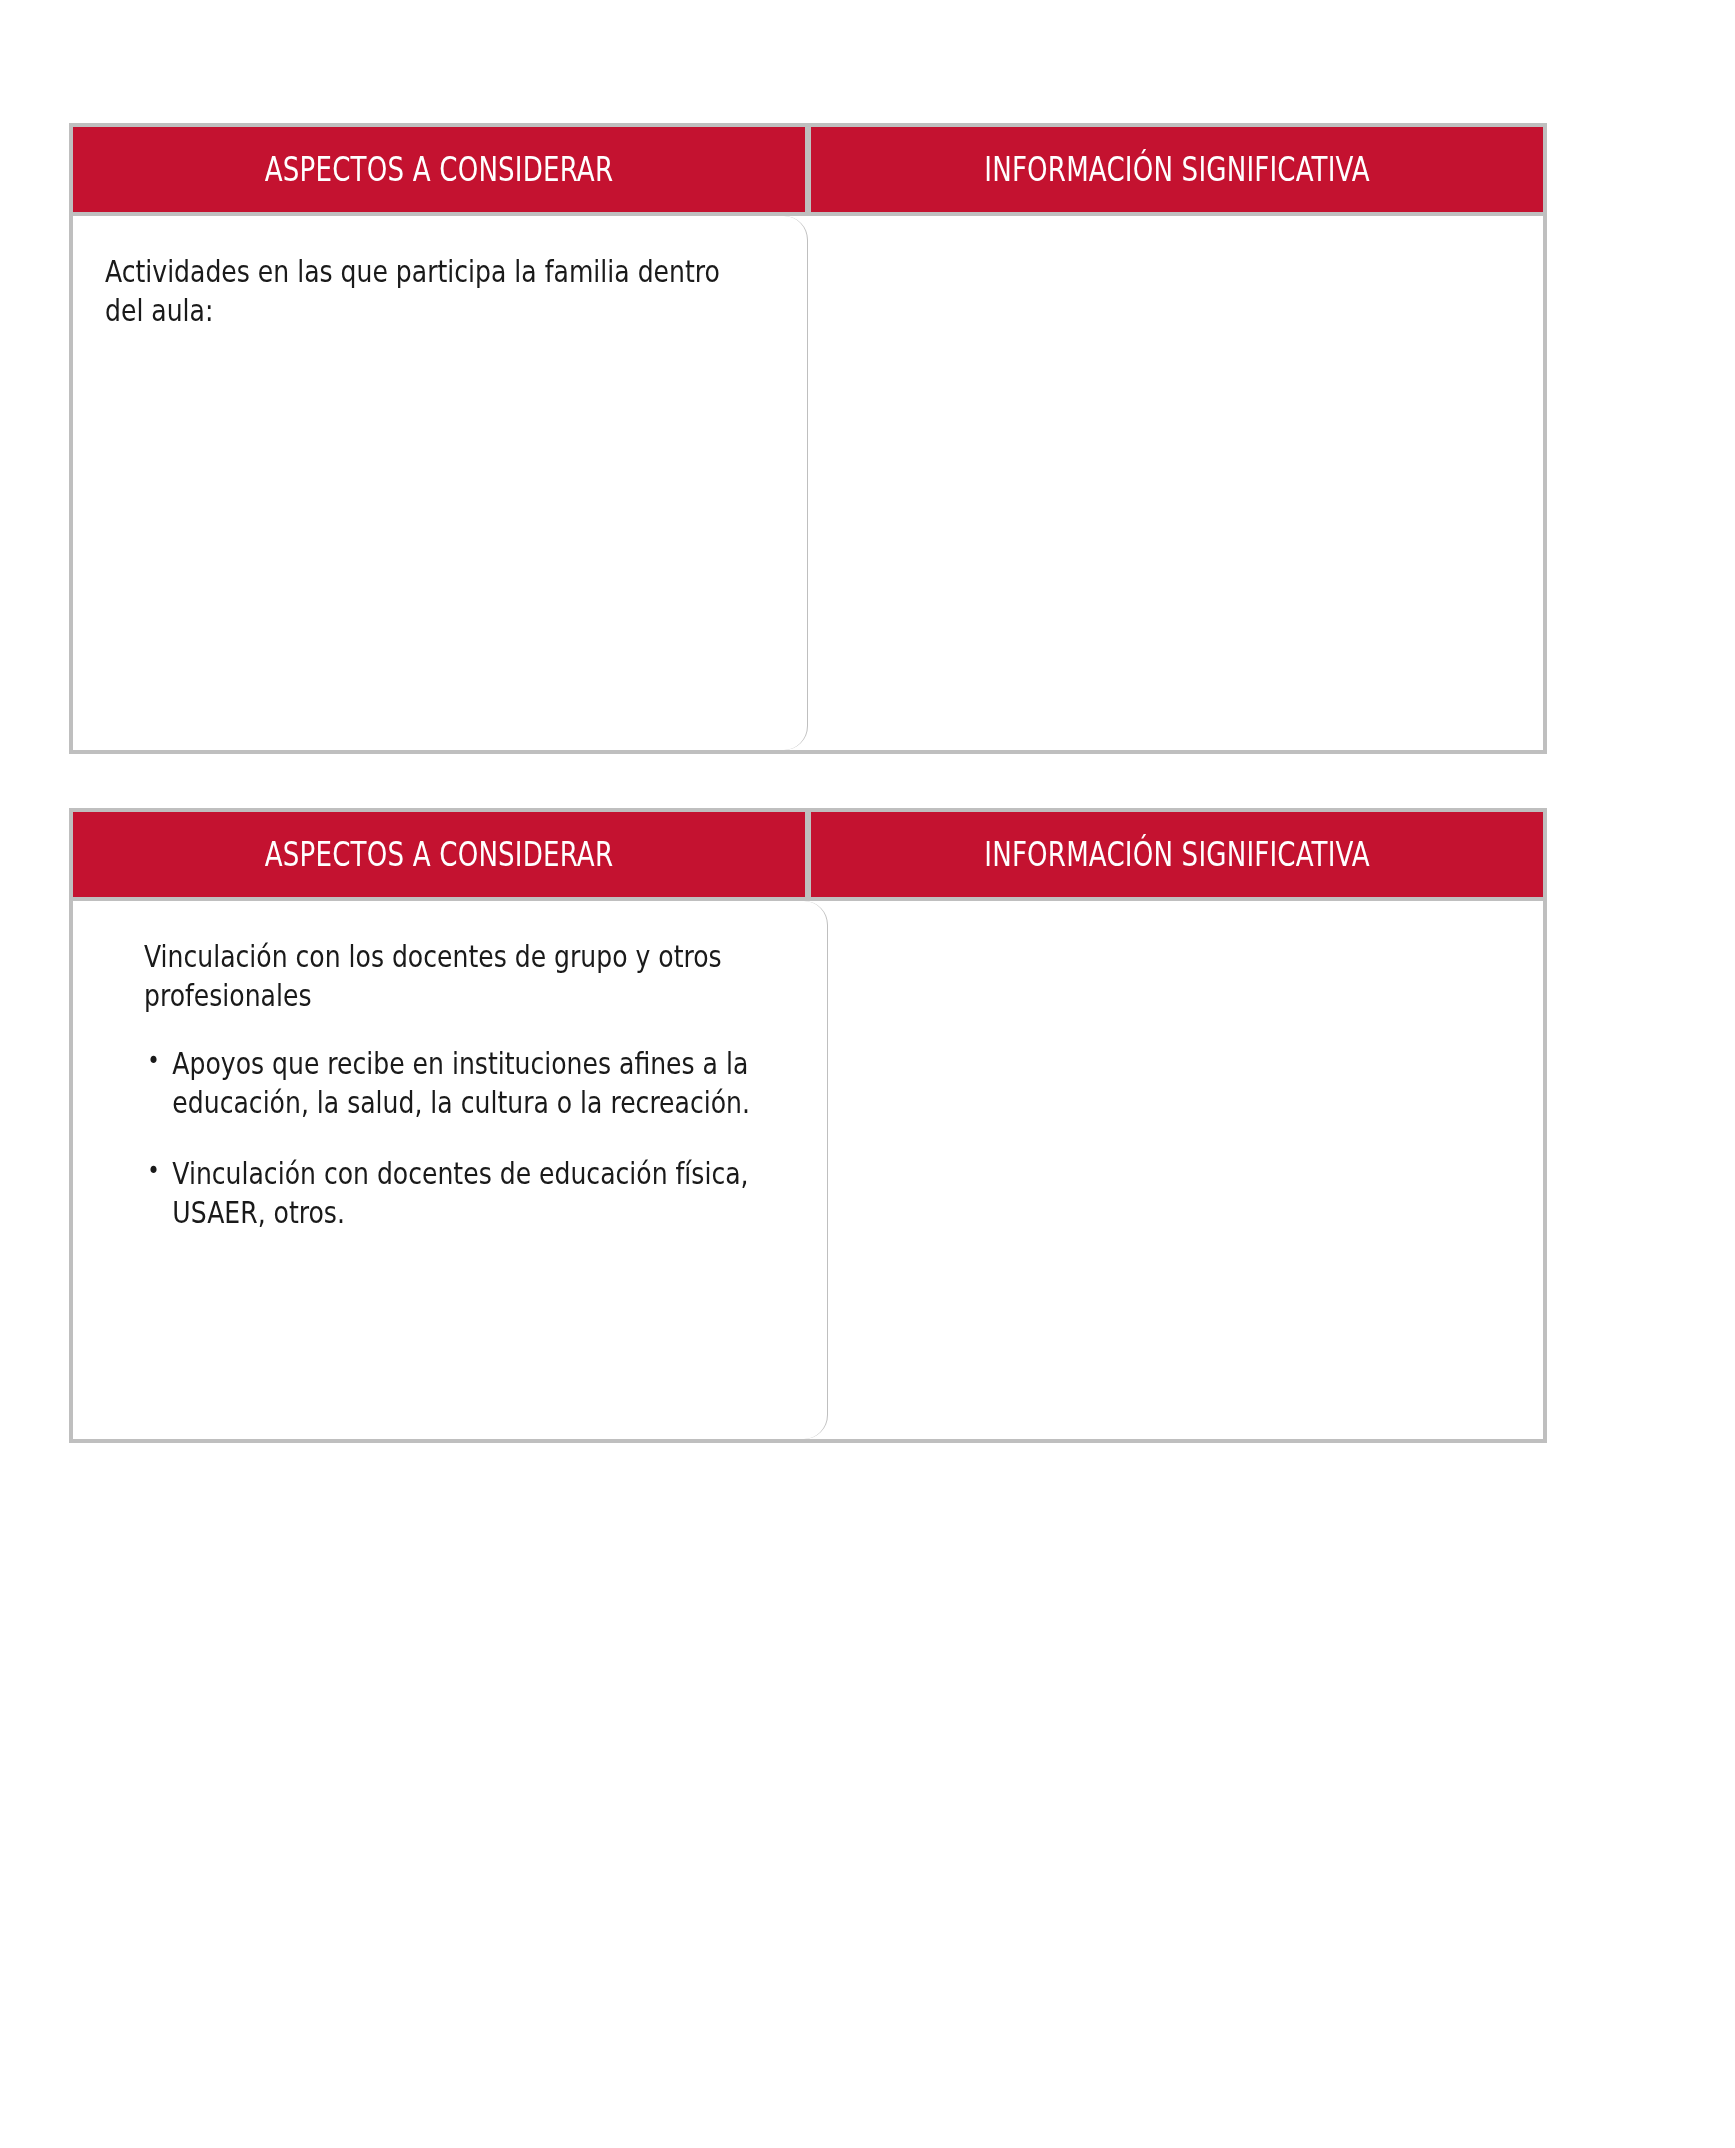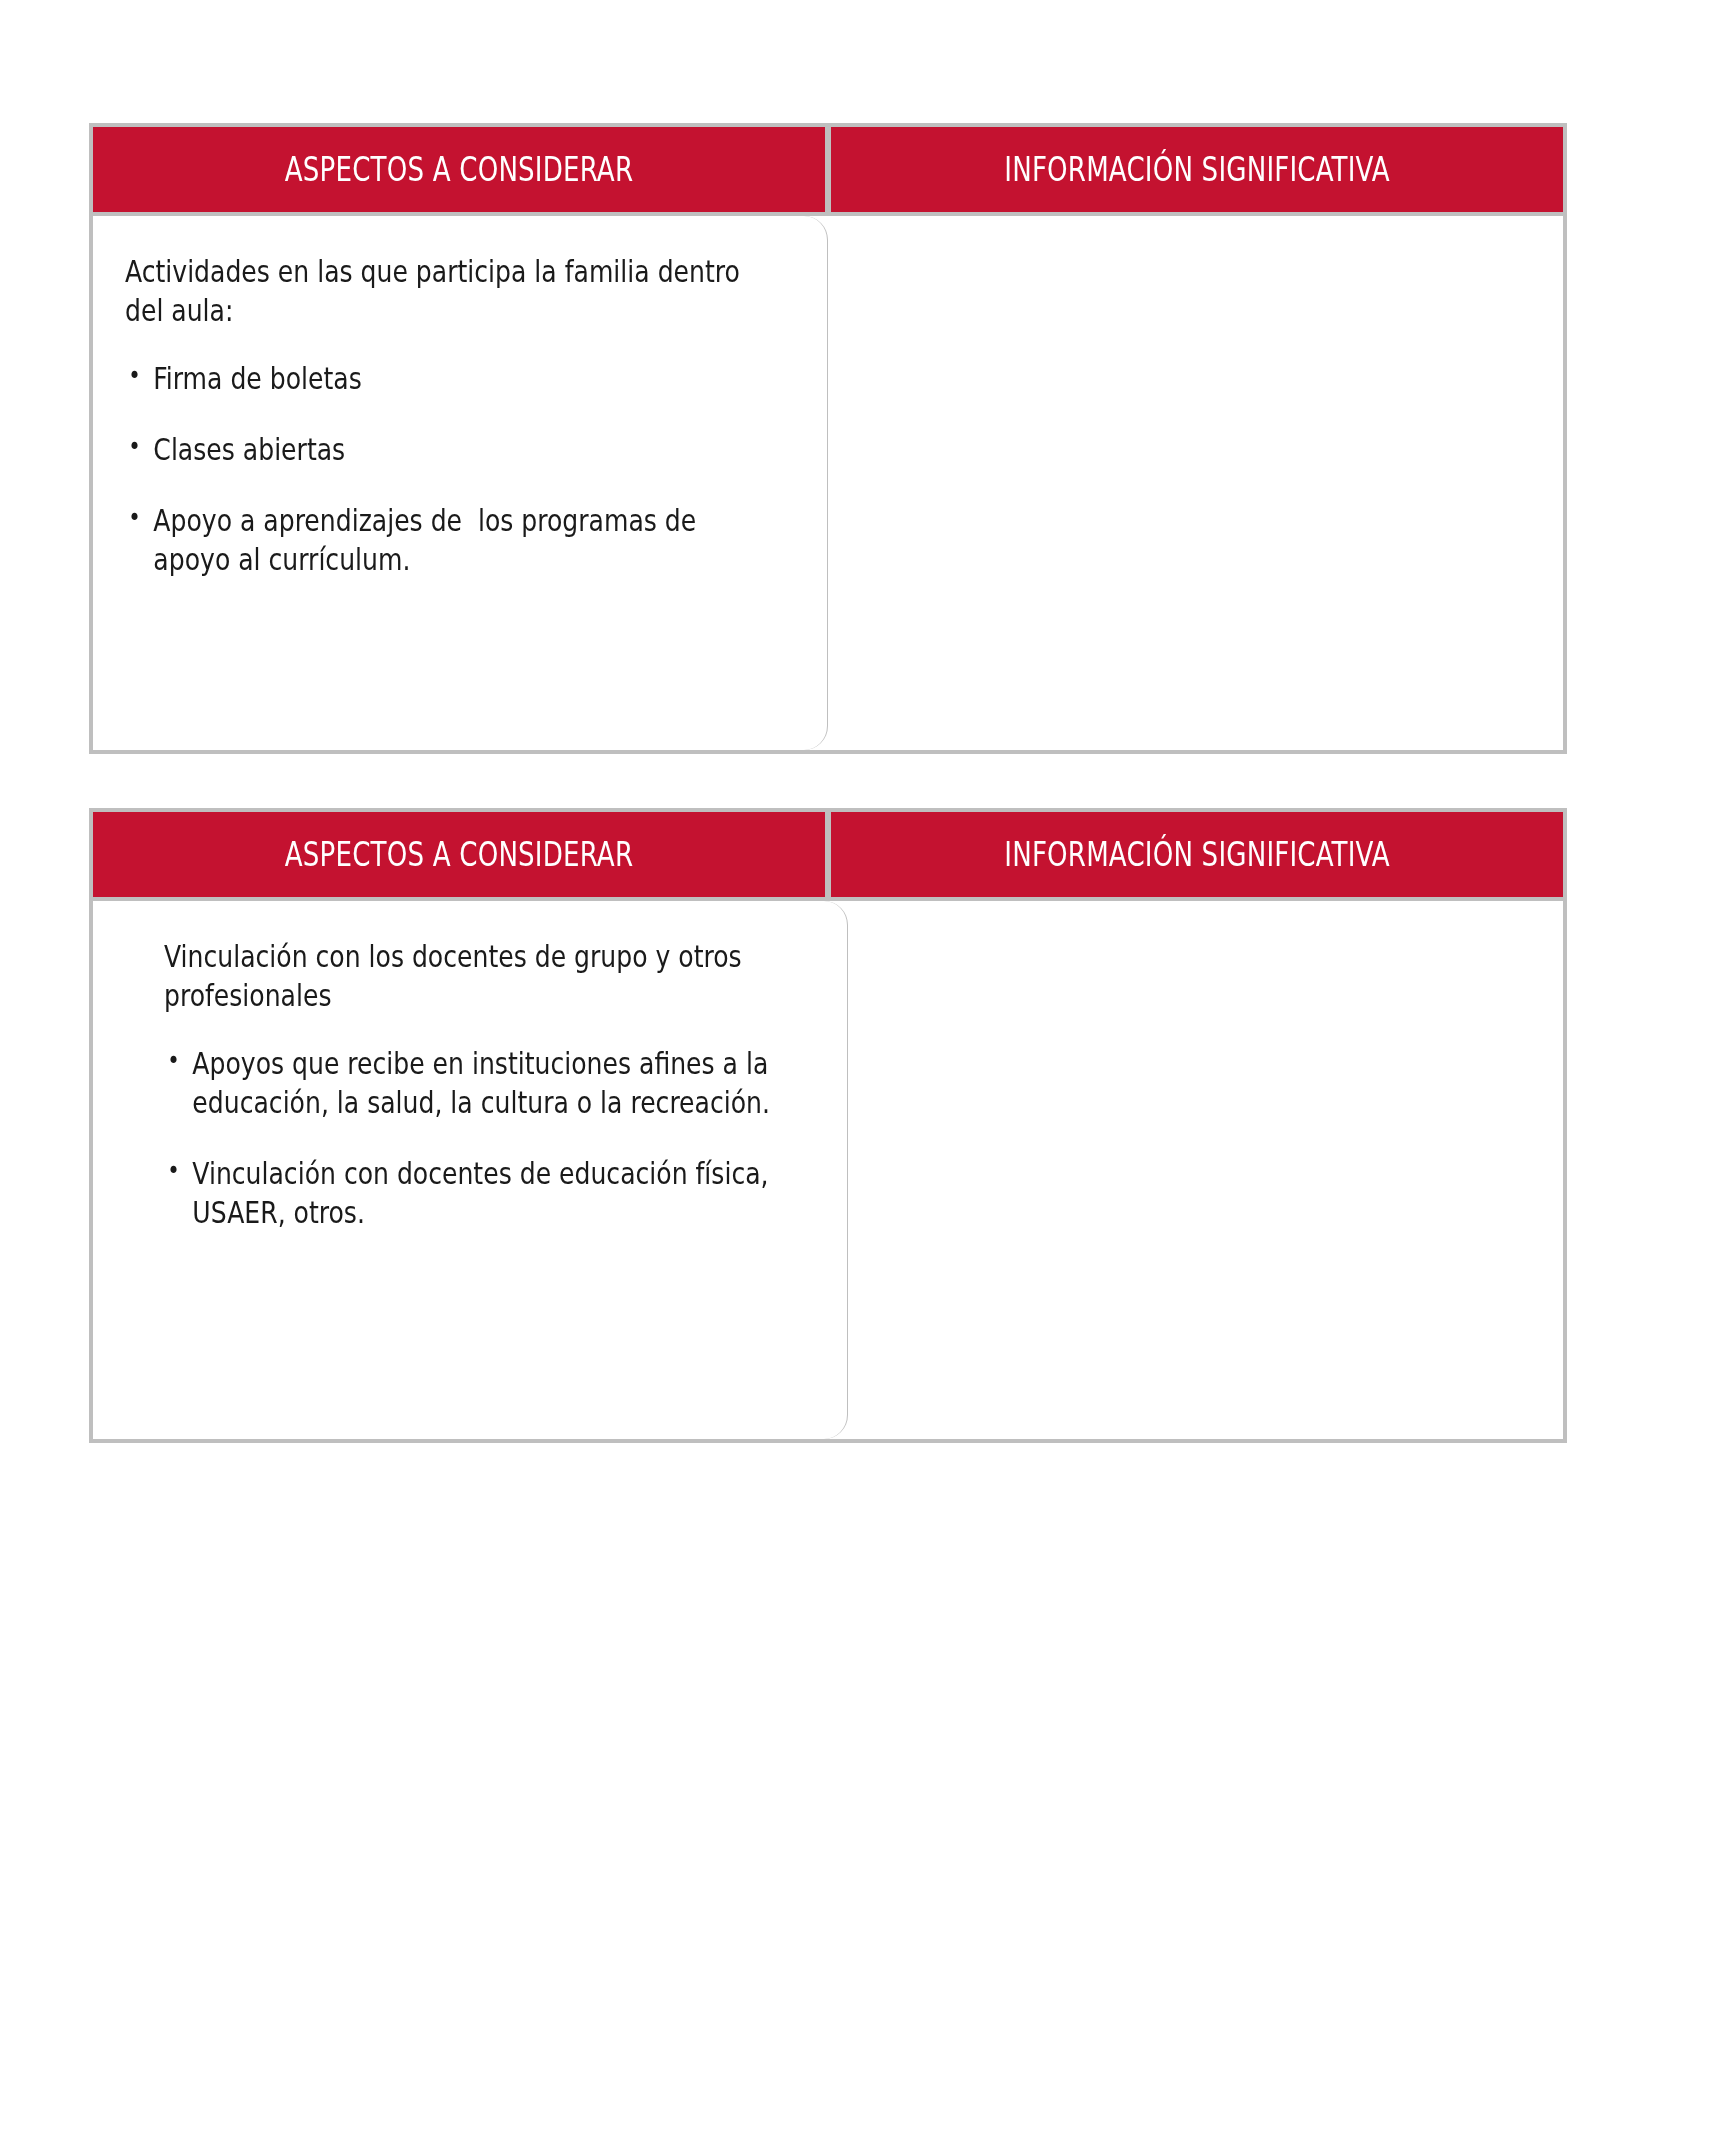--- a/index.html
+++ b/index.html
@@ -21,21 +21,21 @@
     position: relative;
     width: 1736px;
     height: 2149px;
     background: #ffffff;
     box-sizing: border-box;
   }
 
   
   .table-block {
     position: absolute;
-    left: 89px;
+    left: 69px;
     width: 1478px;
     box-sizing: border-box;
   }
 
   #table-1 { top: 123px; }
   #table-2 { top: 808px; }
 
   
   .header-row {
     display: flex;
@@ -153,25 +153,20 @@
         <span class="header-text">ASPECTOS A CONSIDERAR</span>
       </div>
       <div class="header-cell right">
         <span class="header-text">INFORMACIÓN SIGNIFICATIVA</span>
       </div>
     </div>
 
     <div class="body-row">
       <div class="body-cell left">
         <p class="intro-text">Actividades en las que participa la familia dentro del aula:</p>
-        <ul class="bullet-list">
-          <li class="bullet-item">Firma de boletas</li>
-          <li class="bullet-item">Clases abiertas</li>
-          <li class="bullet-item">Apoyo a aprendizajes de  los programas de apoyo al currículum.</li>
-        </ul>
       </div>
       <div class="body-cell right"></div>
     </div>
   </div>
 
   <div class="table-block" id="table-2">
 
     <div class="header-row">
       <div class="header-cell left">
         <span class="header-text">ASPECTOS A CONSIDERAR</span>

